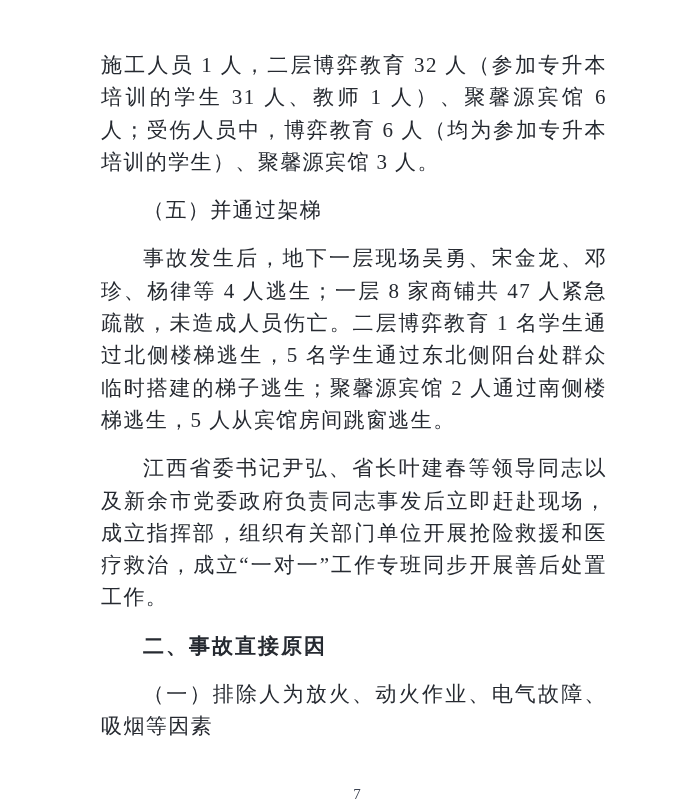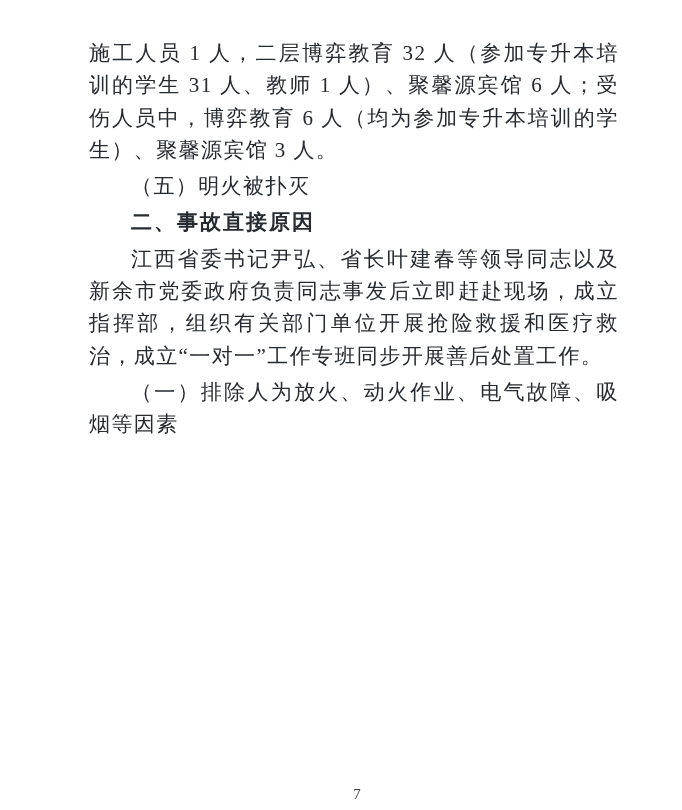--- a/index.html
+++ b/index.html
@@ -12,21 +12,21 @@
     font-family: "Liberation Serif", "DejaVu Serif", serif;
     color: #262a31;
   }
   .content {
     position: absolute;
     left: 85px;
     top: 33px;
     width: 538px;
   }
   .content p {
-    margin: 4px;
+    margin: 16px;
     font-size: 21px;
     line-height: 32.3px;
     letter-spacing: 1.4px;
     text-align: justify;
     text-justify: inter-ideograph;
   }
   .content p.indent { text-indent: 2em; }
   .content p.hei {
     font-family: "Liberation Sans", "DejaVu Sans", sans-serif;
     font-weight: bold;
@@ -42,19 +42,20 @@
     letter-spacing: 0;
     color: #3a4150;
   }
 </style>
 </head>
 <body>
 
 <div class="page">
   <div class="content">
     <p class="body-text">施工人员 1 人，二层博弈教育 32 人（参加专升本培训的学生 31 人、教师 1 人）、聚馨源宾馆 6 人；受伤人员中，博弈教育 6 人（均为参加专升本培训的学生）、聚馨源宾馆 3 人。</p>
-    <p class="indent kaiti">（五）明火被扑灭</p>
+    <p class="indent kaiti">（五）并通过架梯</p>
+    <p class="indent">事故发生后，地下一层现场吴勇、宋金龙、邓珍、杨律等 4 人逃生；一层 8 家商铺共 47 人紧急疏散，未造成人员伤亡。二层博弈教育 1 名学生通过北侧楼梯逃生，5 名学生通过东北侧阳台处群众临时搭建的梯子逃生；聚馨源宾馆 2 人通过南侧楼梯逃生，5 人从宾馆房间跳窗逃生。</p>
+    <p class="indent">江西省委书记尹弘、省长叶建春等领导同志以及新余市党委政府负责同志事发后立即赶赴现场，成立指挥部，组织有关部门单位开展抢险救援和医疗救治，成立“一对一”工作专班同步开展善后处置工作。</p>
     <p class="indent hei">二、事故直接原因</p>
-    <p class="indent">江西省委书记尹弘、省长叶建春等领导同志以及新余市党委政府负责同志事发后立即赶赴现场，成立指挥部，组织有关部门单位开展抢险救援和医疗救治，成立“一对一”工作专班同步开展善后处置工作。</p>
     <p class="indent kaiti">（一）排除人为放火、动火作业、电气故障、吸烟等因素</p>
   </div>
   <div class="page-number">7</div>
 </div>
 
 </body></html>

